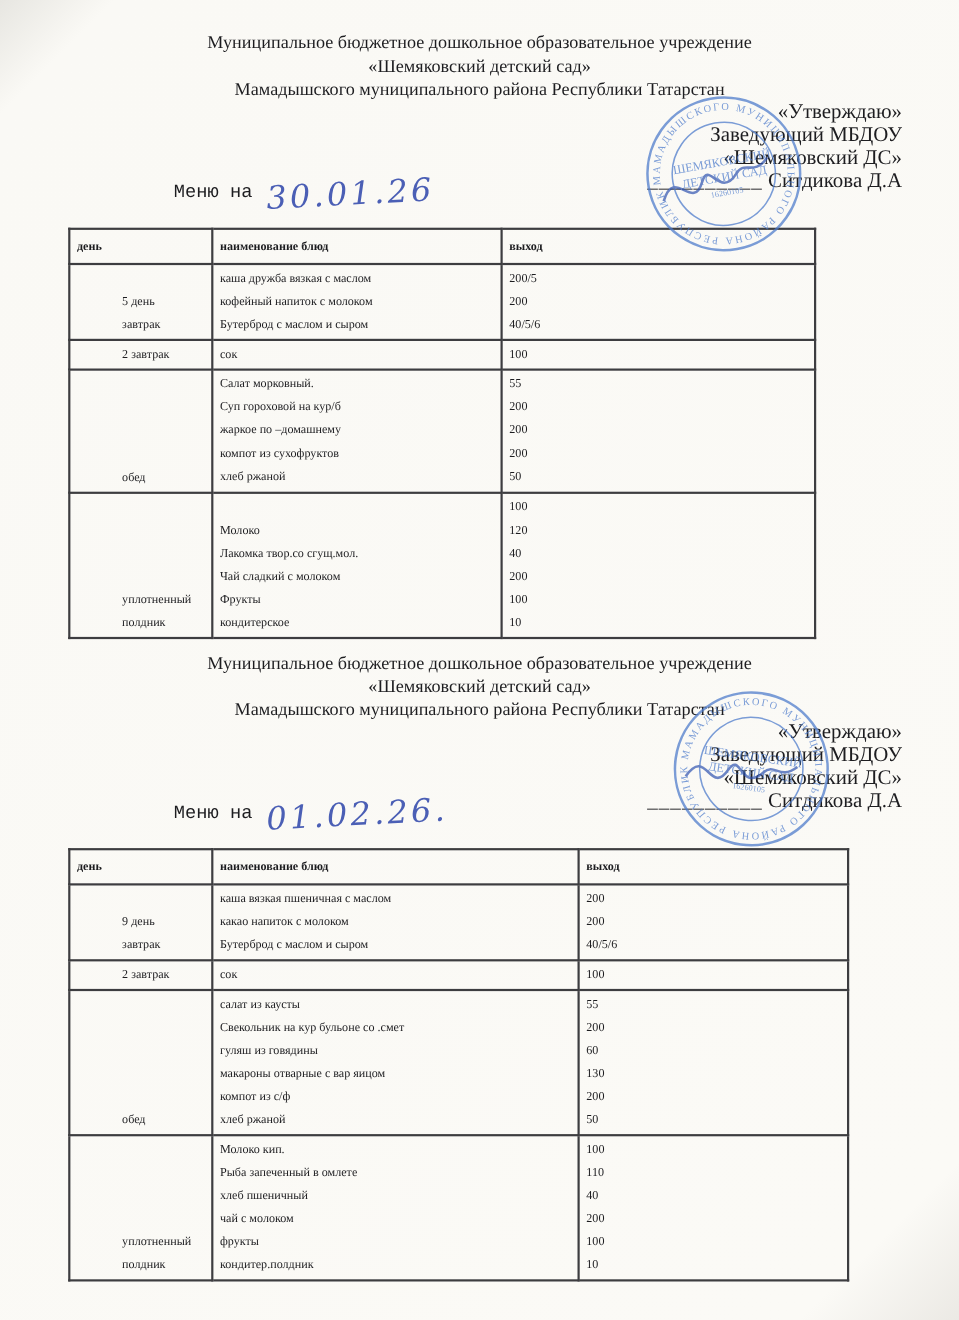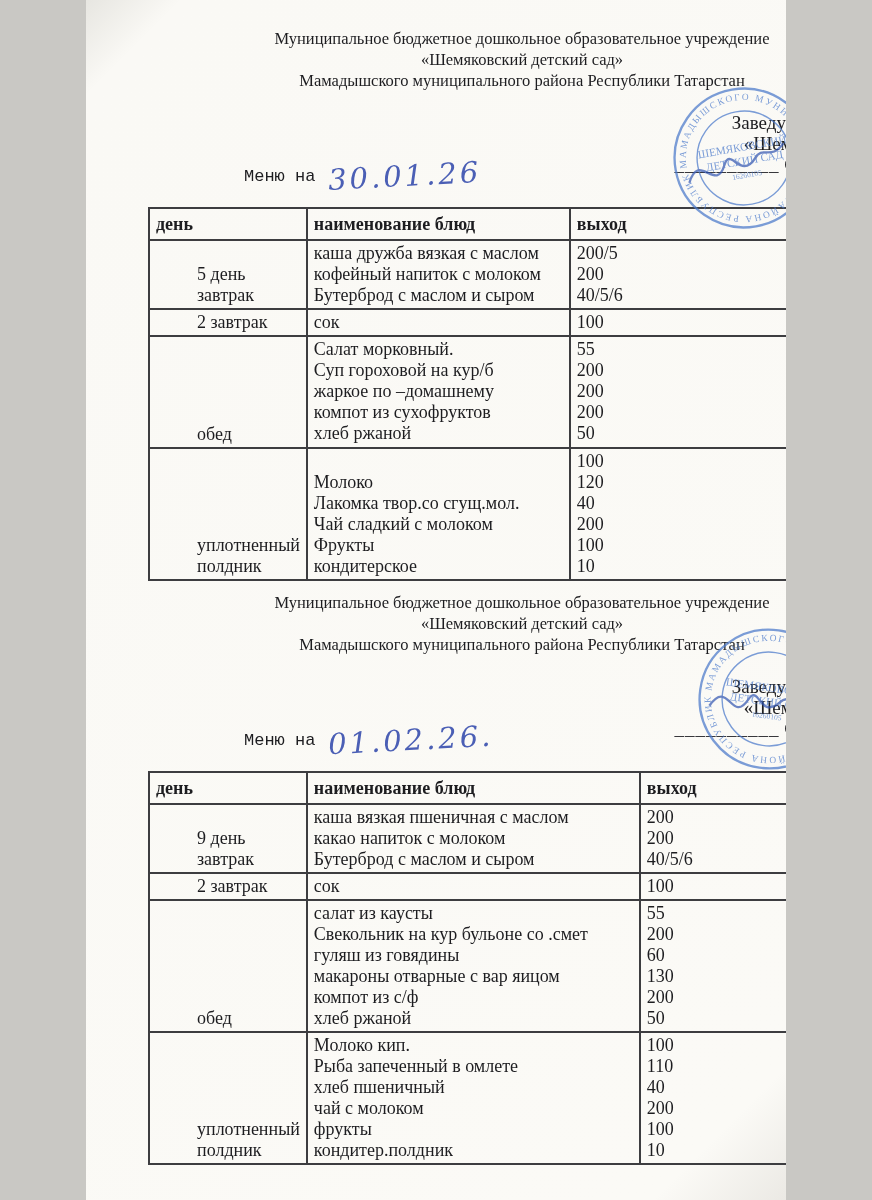--- a/index.html
+++ b/index.html
@@ -1,17 +1,17 @@
 <!DOCTYPE html>
 <html><head>
 <meta charset="utf-8">
 <style>
   html,body{margin:0;padding:0;background:#c9c8c4;}
   .page{
-    position:relative;width:700px;height:1200px;margin:0 auto;
+    position:relative;width:872px;height:1200px;margin:0 auto;
     background:linear-gradient(135deg,#e7e6e1 0%,#faf9f5 5%,#fbfaf6 93%,#ebe9e4 100%);
     font-family:"Liberation Serif",serif;color:#1d1d20;overflow:hidden;
   }
   .doc{position:absolute;left:0;width:872px;}
   #doc1{top:0;height:580px;padding-top:28px;box-sizing:border-box;}
   #doc2{top:580px;height:620px;padding-top:12px;box-sizing:border-box;}
   .hline{text-align:center;font-size:16.5px;line-height:21px;}
   .approval{margin-right:52px;text-align:right;font-size:19px;line-height:21px;position:relative;z-index:2;}
   .sig-row{white-space:nowrap;}
   .underscores{letter-spacing:1px;color:#2f2f33;}
@@ -21,21 +21,21 @@
     font-family:"DejaVu Serif",serif;font-style:italic;color:#4b5fb5;
     font-size:29px;margin-left:8px;letter-spacing:3px;display:inline-block;
     transform:rotate(-3deg);vertical-align:middle;
   }
   .stamp{position:absolute;z-index:3;color:#4a79cb;opacity:0.72;pointer-events:none;}
   #doc1 .stamp{left:583px;top:83px;width:150px;height:150px;transform:rotate(-10deg);}
   #doc2 .stamp{left:608px;top:44px;width:150px;height:150px;transform:rotate(8deg);}
   .stamp svg{width:100%;height:100%;}
   .menu-table{
     border-collapse:collapse;table-layout:fixed;margin-left:62px;margin-top:10px;
-    font-size:18px;line-height:21px;position:relative;z-index:2;
+    font-size:11px;line-height:21px;position:relative;z-index:2;
   }
   .menu-table td{
     border:2px solid #3d3d40;padding:2px 6px;vertical-align:top;
     white-space:pre-line;overflow:hidden;
   }
   tr.hdr td{font-weight:bold;height:26px;vertical-align:middle;}
   td.day{vertical-align:bottom;padding-left:47px;}
   .t1 col.c1{width:130px}.t1 col.c2{width:263px}.t1 col.c3{width:285px}
   .t2 col.c1{width:130px}.t2 col.c2{width:333px}.t2 col.c3{width:245px}
   .rh66{height:66px}.rh27{height:27px}.rh112{height:112px}.rh128{height:128px}.rh130{height:130px}

